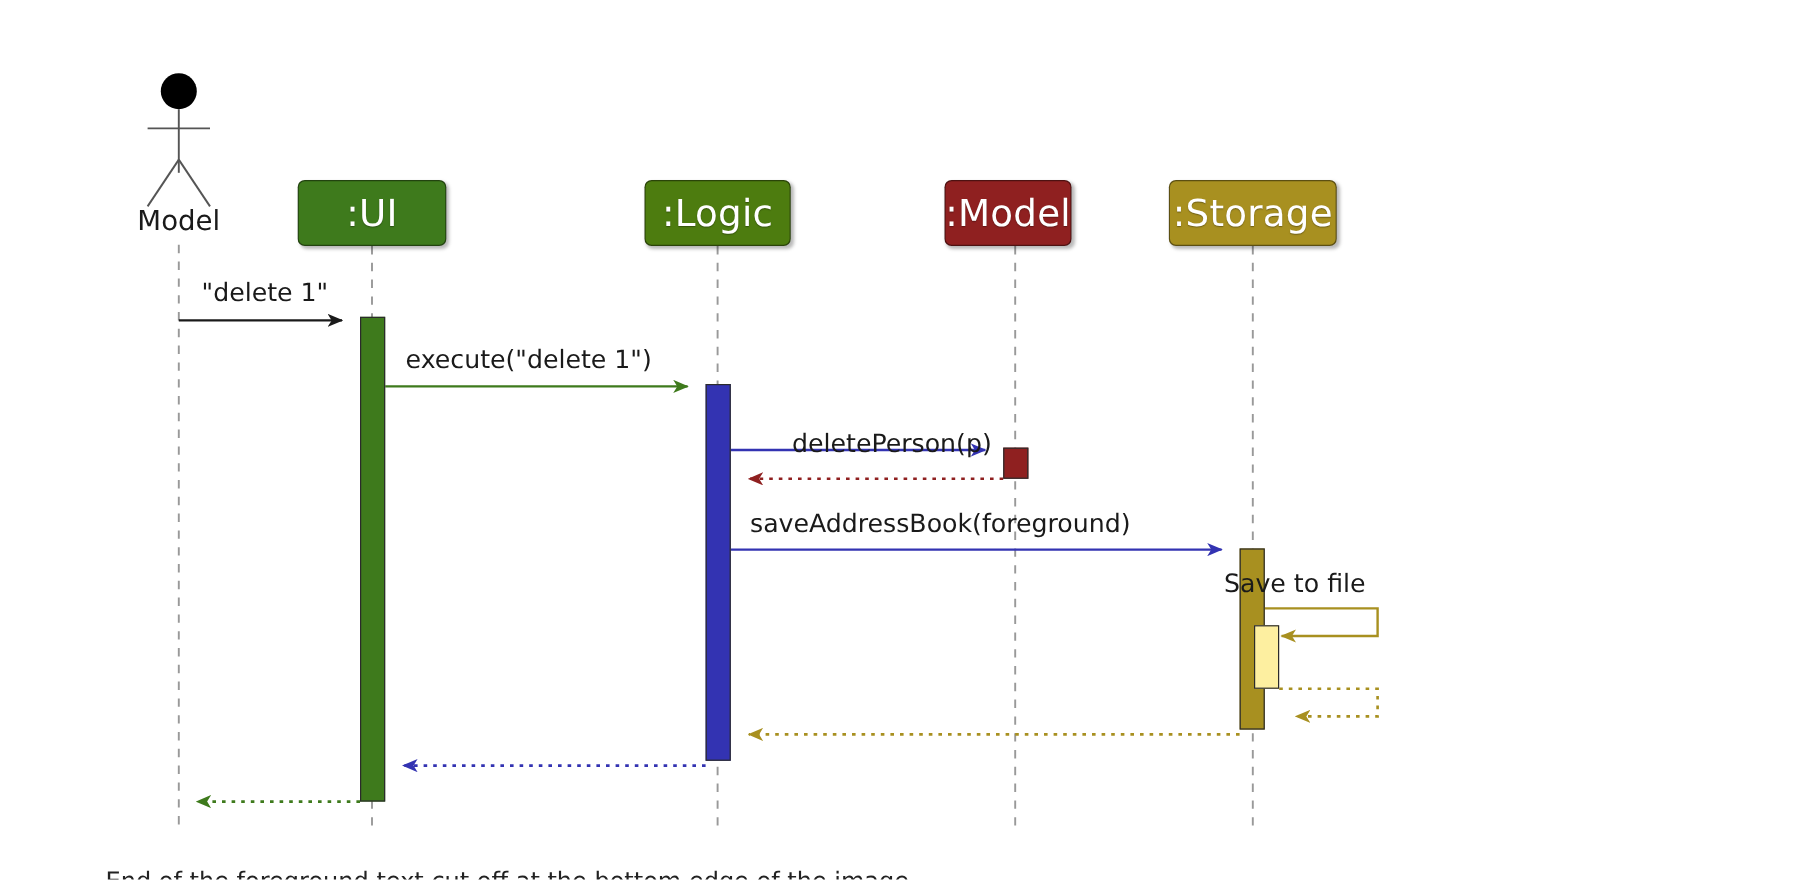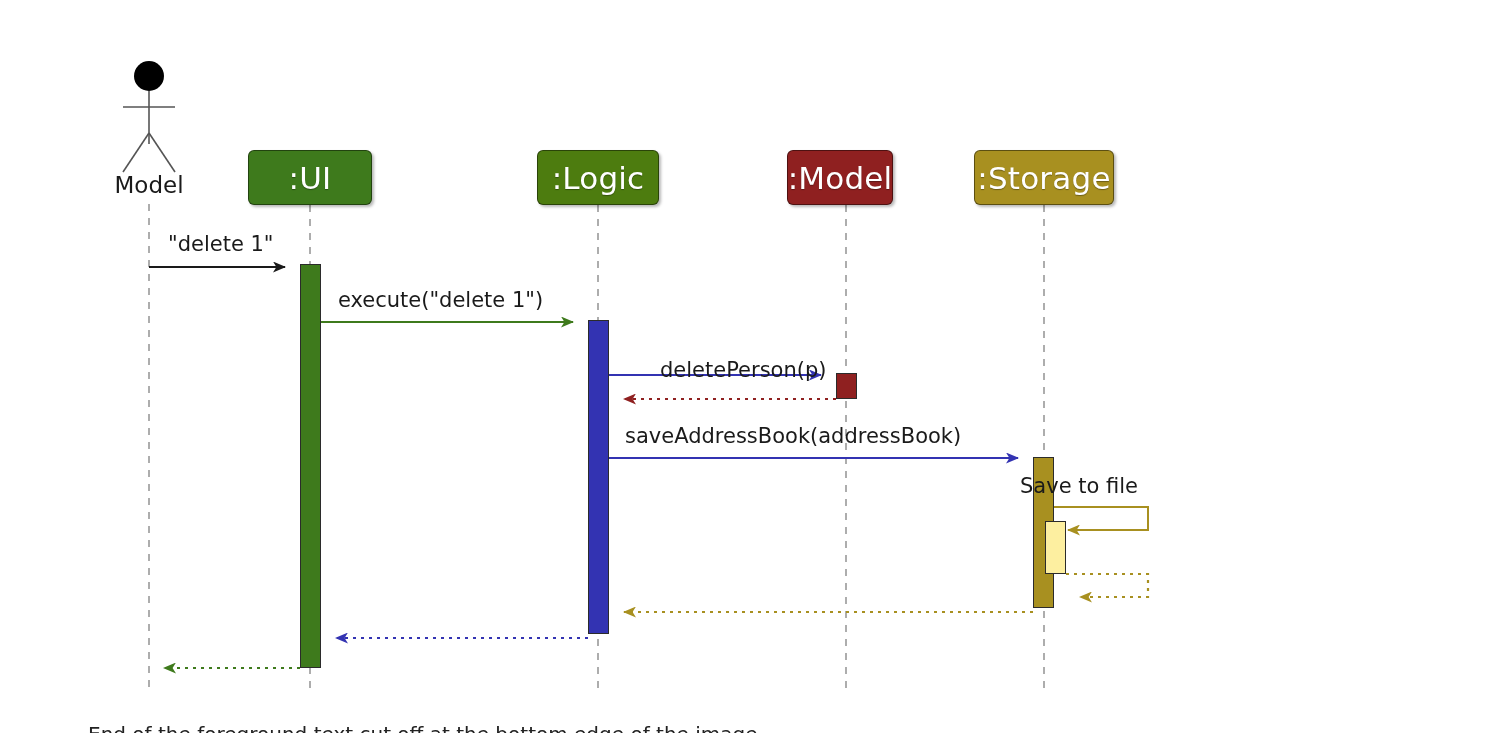--- a/index.html
+++ b/index.html
@@ -145,18 +145,18 @@
       <div class="activation" style="left: 588px; top: 320px; width: 21px; height: 314px; background: rgb(51, 51, 178);"></div>
       <div class="activation" style="left: 836px; top: 373px; width: 21px; height: 26px; background: rgb(143, 32, 32);"></div>
       <div class="activation" style="left: 1033px; top: 457px; width: 21px; height: 151px; background: rgb(168, 144, 32);"></div>
       <div class="activation" style="left: 1045px; top: 521px; width: 21px; height: 53px; background: rgb(253, 239, 160);"></div>
     </div>
 
   <div id="label-layer">
       <div class="msg-label" style="left: 168px; top: 232px;">"delete 1"</div>
       <div class="msg-label" style="left: 338px; top: 288px;">execute("delete 1")</div>
       <div class="msg-label" style="left: 660px; top: 341px; margin-top: 17px;">deletePerson(p)</div>
-      <div class="msg-label" style="left: 625px; top: 424px;">saveAddressBook(addressBook)</div>
+      <div class="msg-label" style="left: 625px; top: 424px;">saveAddressBook(foreground)</div>
       <div class="msg-label" style="left: 1020px; top: 474px;">Save to file</div>
     </div>
 
 <div class="caption" style="left: 88px; top: 722px;">End of the foreground text cut off at the bottom edge of the image</div>
   </div>
 
 </body></html>

